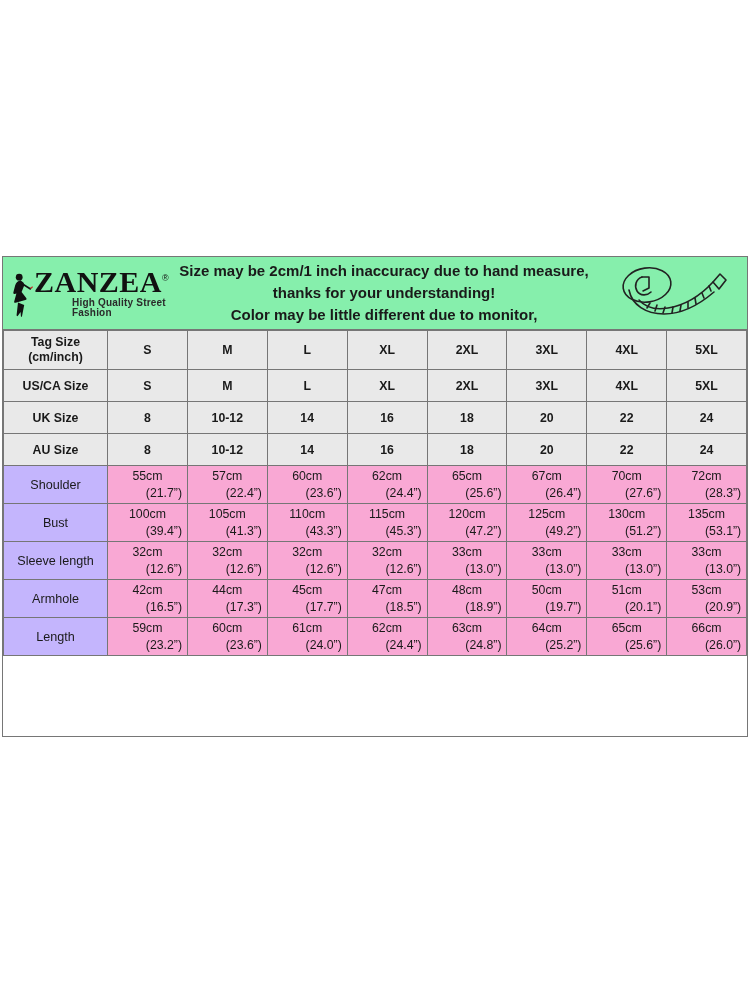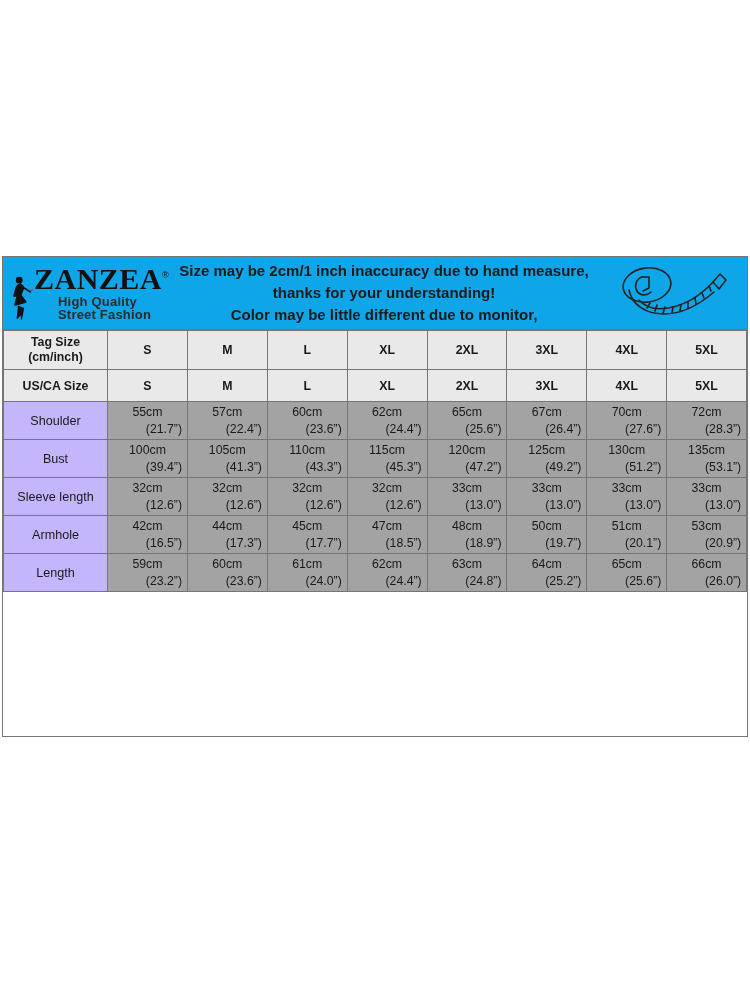--- a/index.html
+++ b/index.html
@@ -28,21 +28,21 @@
     background: #ffffff;
   }
 
   
   .banner {
     display: flex;
     align-items: center;
     height: 73px;
     border-bottom: 1px solid #767676;
     box-sizing: border-box;
-    background: #0ea5e9;
+    background: #86efac;
   }
   .banner-logo {
     width: 168px;
     flex: 0 0 168px;
     display: flex;
     align-items: center;
     justify-content: flex-start;
     padding-left: 4px;
     box-sizing: border-box;
   }
@@ -70,26 +70,26 @@
   }
   .logo-reg {
     font-family: "Liberation Sans", sans-serif;
     font-size: 9px;
     vertical-align: super;
     font-weight: 400;
     line-height: 1;
   }
   .logo-tagline {
     font-family: "Liberation Sans", sans-serif;
-    font-size: 13px;
+    font-size: 10px;
     font-weight: 600;
     letter-spacing: 0.2px;
     color: #2b2b2b;
     margin-top: 1px;
-    margin-left: 24px;
+    margin-left: 38px;
   }
 
   .banner-notice {
     flex: 1 1 auto;
     text-align: center;
     font-size: 15px;
     font-weight: 700;
     line-height: 1.45;
     color: #1a1a1a;
     padding: 0 4px;
@@ -128,21 +128,21 @@
   tr.size-row.tall td { height: 38px; }
   tr.size-row td.row-label { font-weight: 700; }
   .two-line-label {
     line-height: 1.25;
     display: block;
     text-align: center;
   }
 
   
   tr.meas-row td {
-    background: #a3a3a3;
+    background: #f9a8d4;
     height: 37px;
     font-weight: 400;
   }
   tr.meas-row td.row-label {
     background: #c4b5fd;
     font-weight: 400;
     font-size: 12.6px;
   }
   .val-cm { display: block; line-height: 1.32; }
   .val-in { display: block; line-height: 1.32; padding-left: 33px; }
@@ -249,21 +249,43 @@
         <td>S</td>
         <td>M</td>
         <td>L</td>
         <td>XL</td>
         <td>2XL</td>
         <td>3XL</td>
         <td>4XL</td>
         <td>5XL</td>
       </tr>
 
-
+      <tr class="size-row">
+        <td class="row-label">UK Size</td>
+        <td>8</td>
+        <td>10-12</td>
+        <td>14</td>
+        <td>16</td>
+        <td>18</td>
+        <td>20</td>
+        <td>22</td>
+        <td>24</td>
+      </tr>
+
+      <tr class="size-row">
+        <td class="row-label">AU Size</td>
+        <td>8</td>
+        <td>10-12</td>
+        <td>14</td>
+        <td>16</td>
+        <td>18</td>
+        <td>20</td>
+        <td>22</td>
+        <td>24</td>
+      </tr>
 
       <tr class="meas-row">
         <td class="row-label">Shoulder</td>
         <td>
             <span class="val-cm">55cm</span>
             <span class="val-in">(21.7”)</span>
           </td>
         <td>
             <span class="val-cm">57cm</span>
             <span class="val-in">(22.4”)</span>

